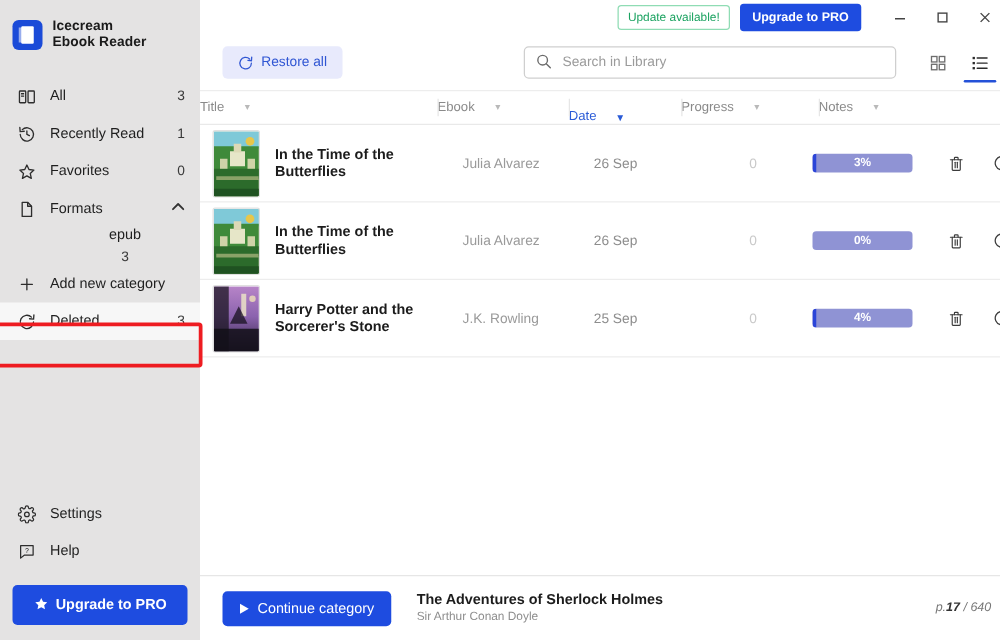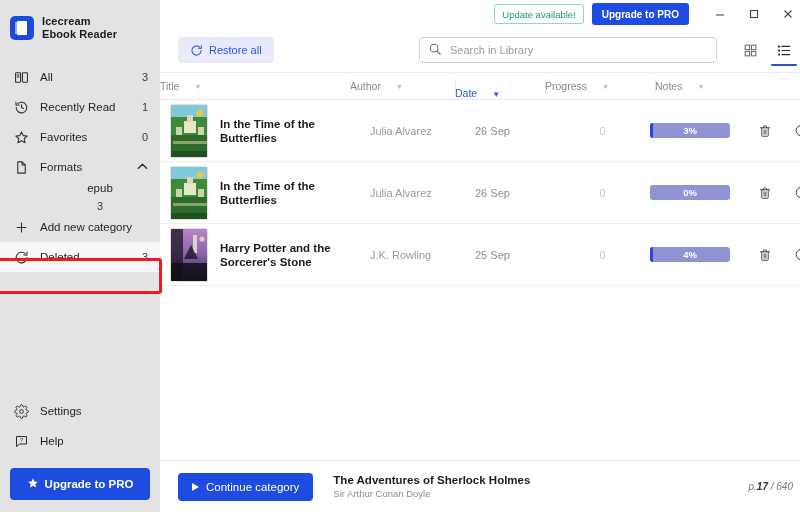--- a/index.html
+++ b/index.html
@@ -567,21 +567,21 @@
         </div>
       </div>
     </div>
 
     <div class="colhead">
       <div class="ch c-title">
         <span>Title</span>
         <span class="caret">▼</span>
       </div>
       <div class="ch c-author div">
-        <span>Author</span>
+        <span>Ebook</span>
         <span class="caret">▼</span>
       </div>
       <div class="ch c-date div sorted">
         <span>Date</span>
         <span class="caret">▼</span>
       </div>
       <div class="ch c-progress div">
         <span>Progress</span>
         <span class="caret">▼</span>
       </div>

